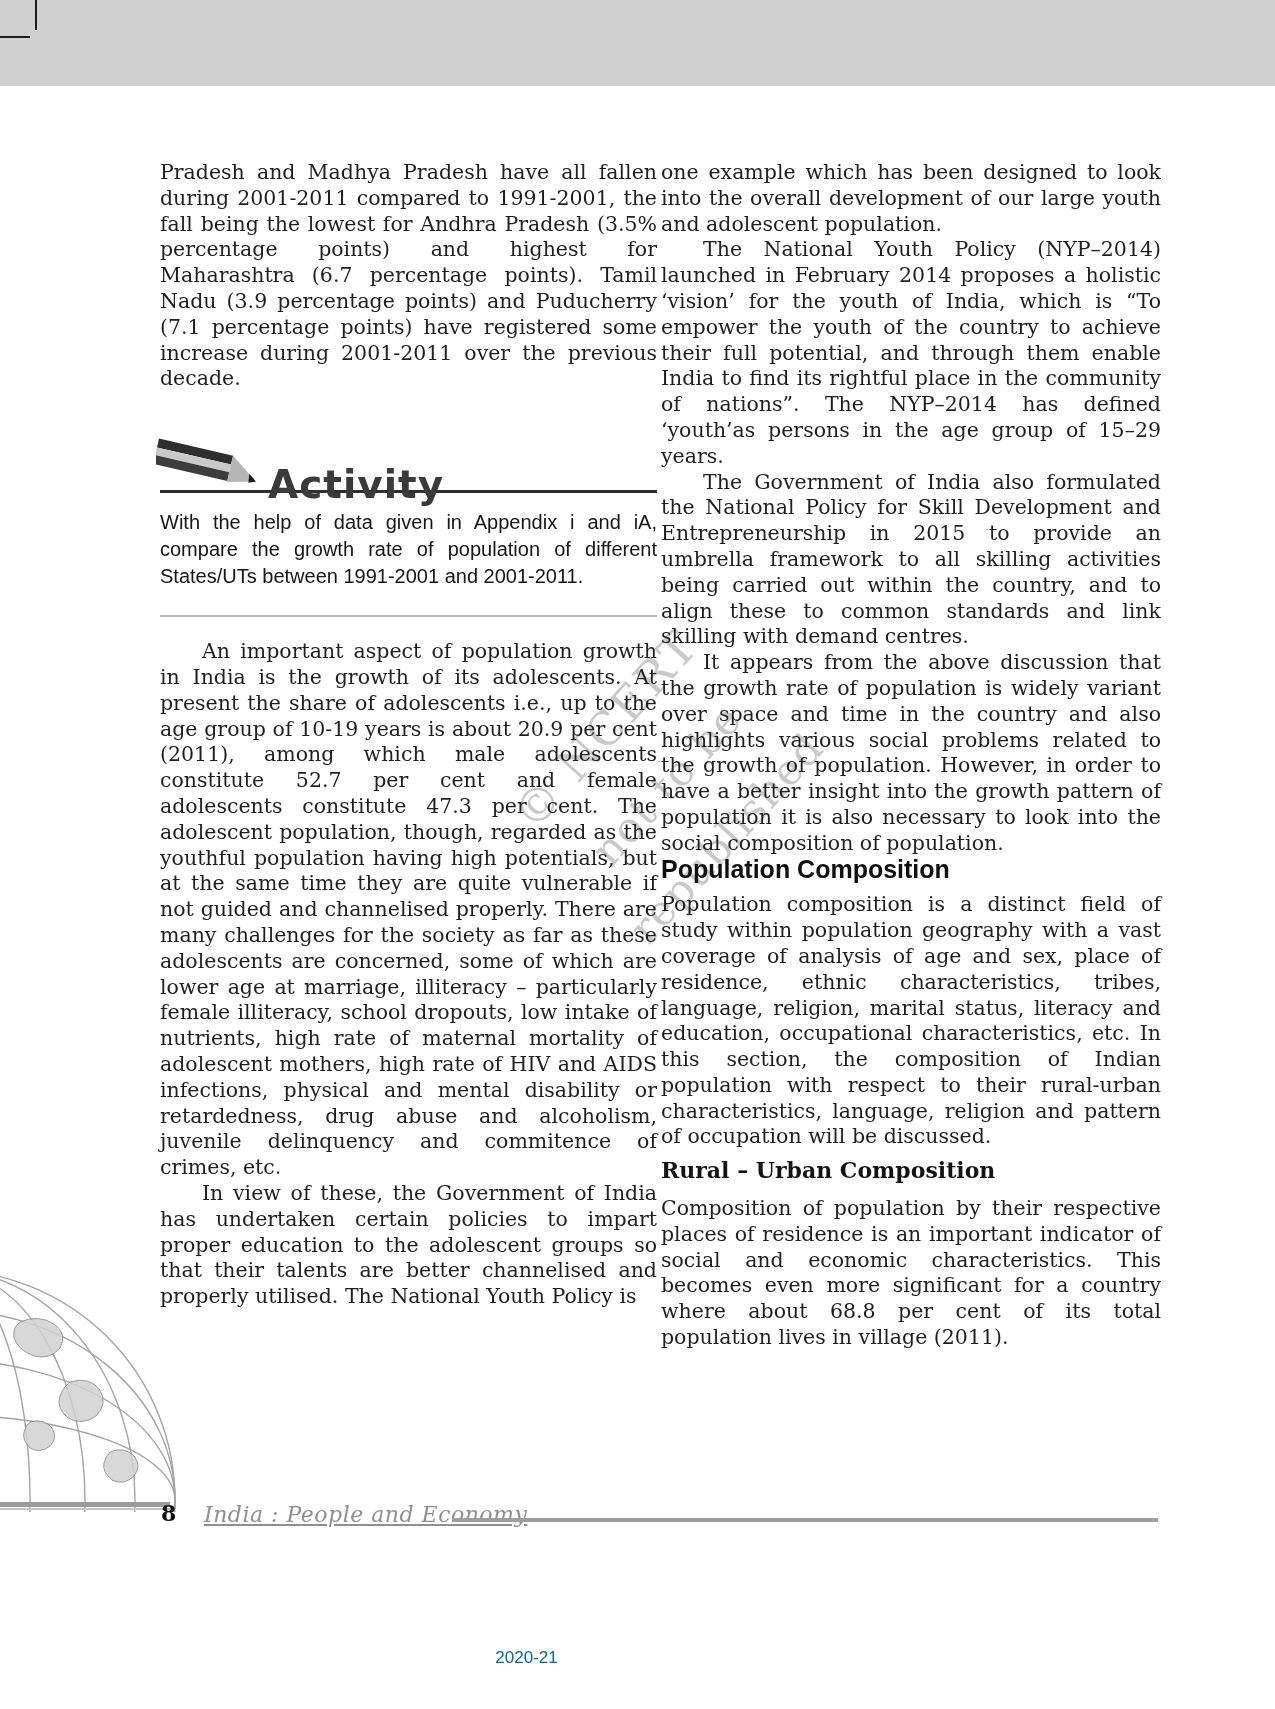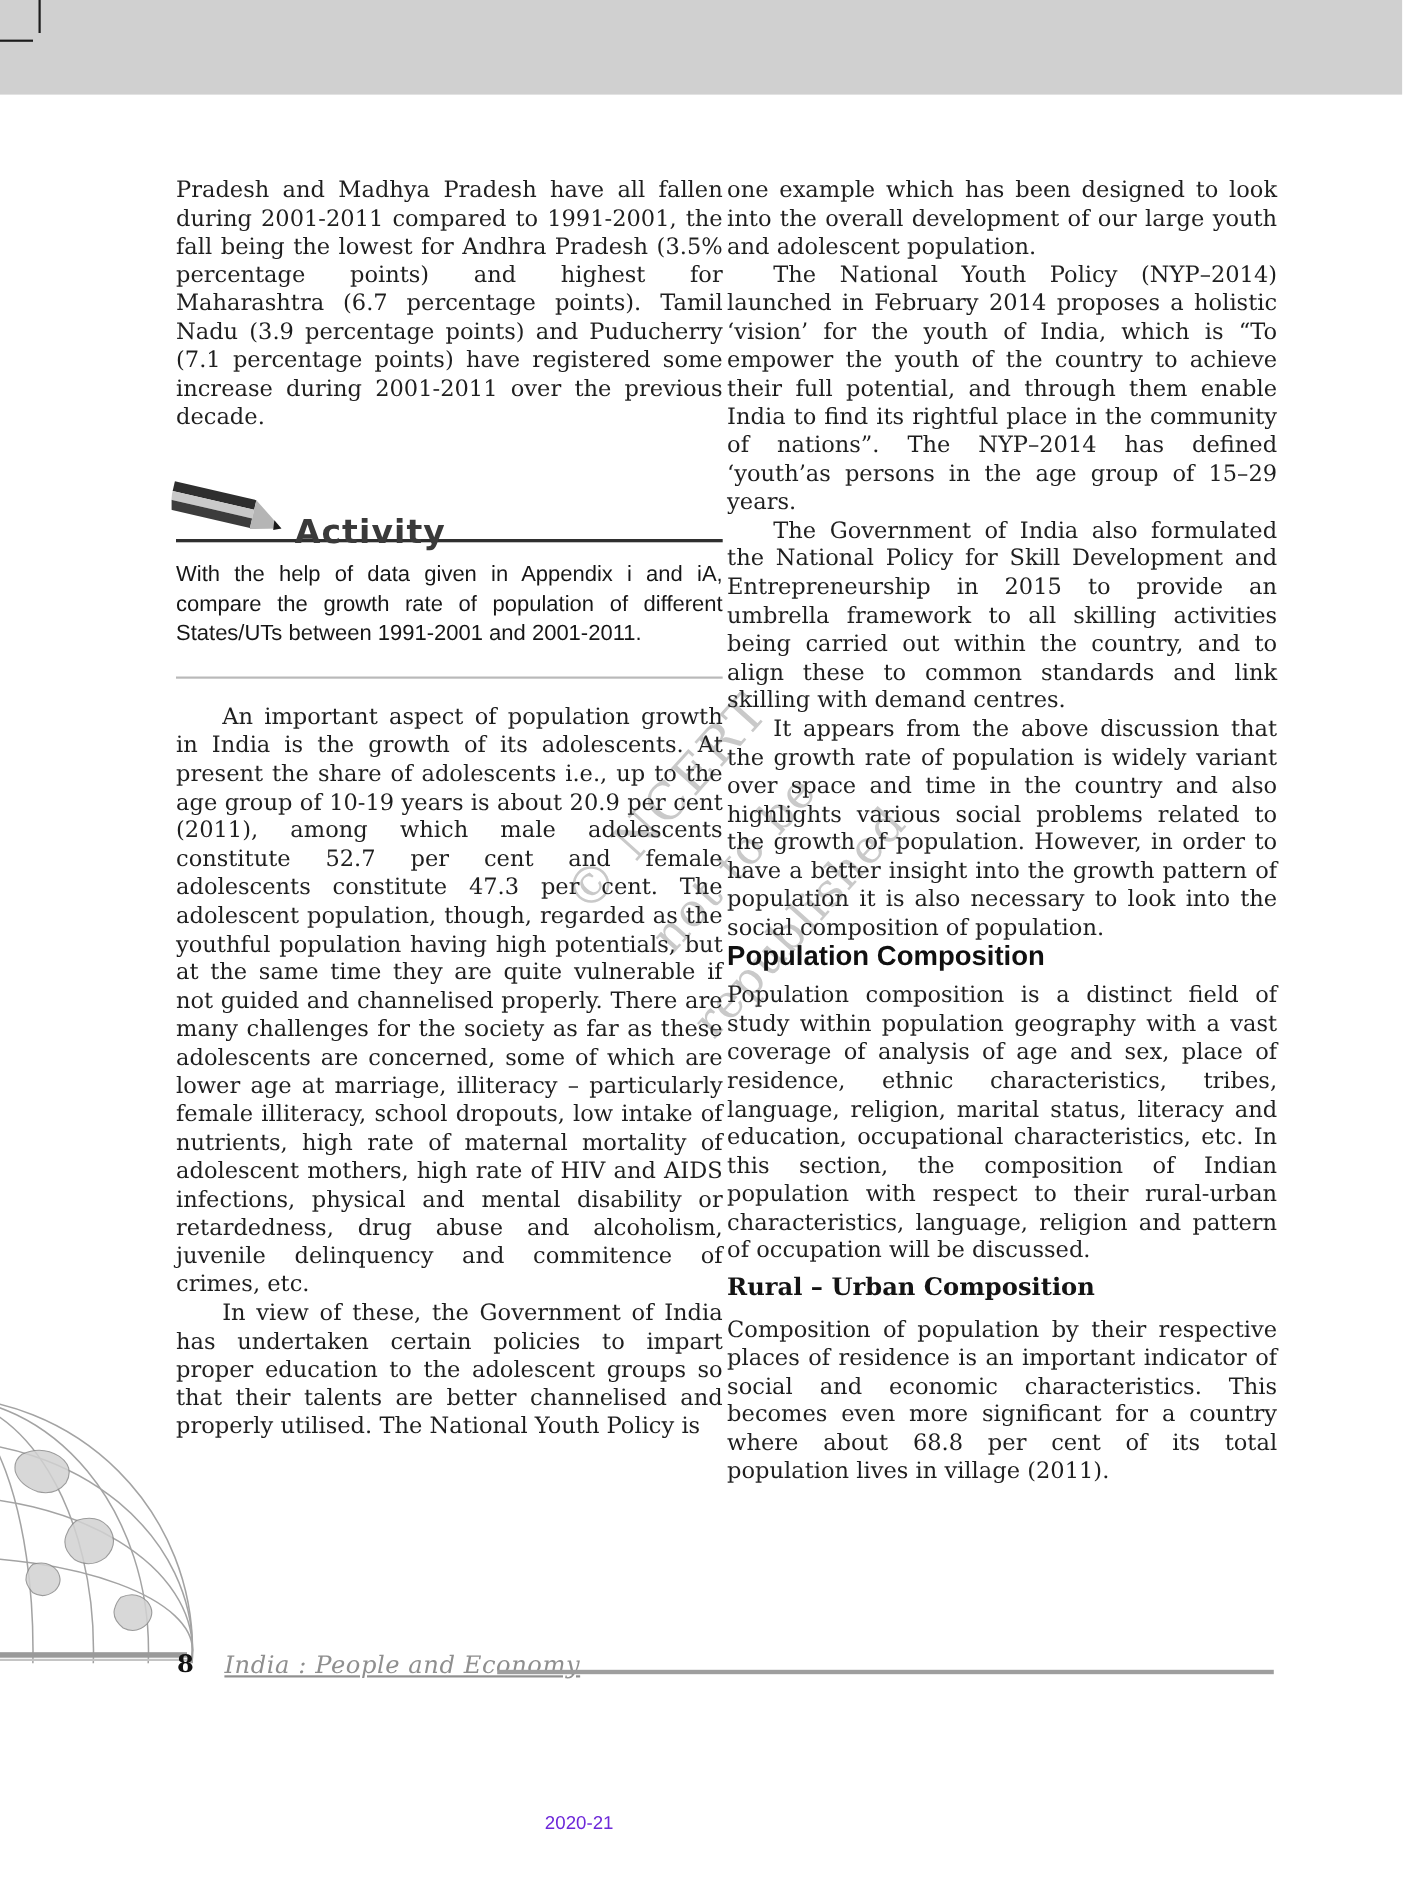--- a/index.html
+++ b/index.html
@@ -45,21 +45,21 @@
   .activity{margin-top:44px;margin-bottom:22px;font-family:"Liberation Sans",sans-serif;}
   .activity-header{
     position:relative;
     border-bottom:3px solid #2f2f2f;
     height:54px;
   }
   .pencil-icon{position:absolute;left:-4px;bottom:-7px;}
   .activity-title{
     position:absolute;left:108px;bottom:-8px;
     font-family:"DejaVu Sans","Liberation Sans",sans-serif;
-    font-weight:bold;font-size:30px;color:#3a3a3a;letter-spacing:1px;
+    font-weight:bold;font-size:39px;color:#3a3a3a;letter-spacing:1px;
   }
   .activity-item{
     font-size:20px;line-height:27px;color:#161616;
     text-align:justify;
     padding-bottom:25px;
     border-bottom:2px solid #b9b9b9;
   }
   .activity-item.first{margin-top:16px;}
   .activity-item.second{margin-top:30px;}
 
@@ -93,21 +93,21 @@
     text-decoration:underline;
   }
   .footer-rule{
     position:absolute;left:452px;top:1518px;width:706px;height:4px;
     background:#9e9e9e;z-index:2;
   }
   .edition-footer{
     position:absolute;left:0;top:1648px;width:1053px;
     text-align:center;
     font-family:"Liberation Sans",sans-serif;
-    font-size:17px;color:#6d28d9;z-index:2;
+    font-size:17px;color:#0369a1;z-index:2;
   }
 </style>
 </head>
 <body>
 
 <div class="page">
 
   <div class="top-strip"></div>
   <div class="crop-mark-v"></div>
   <div class="crop-mark-h"></div>

